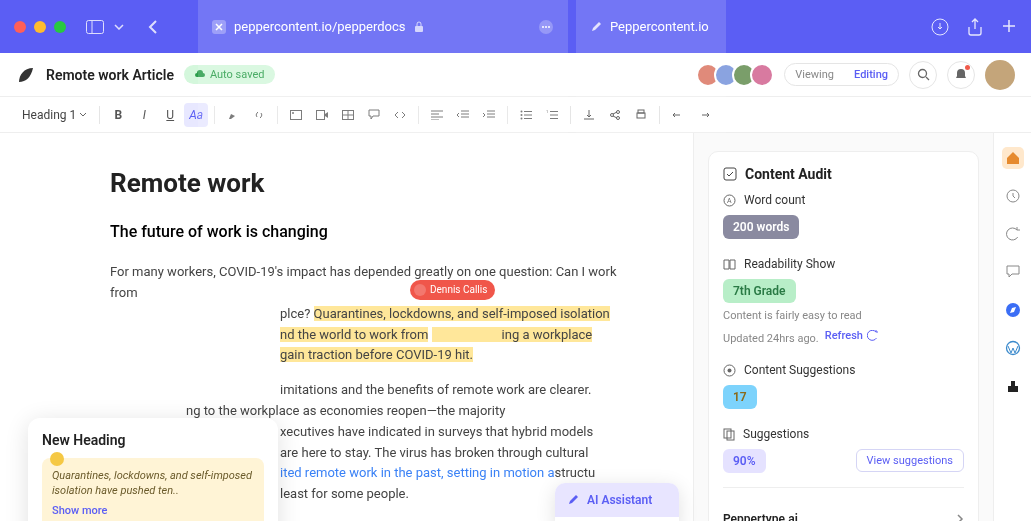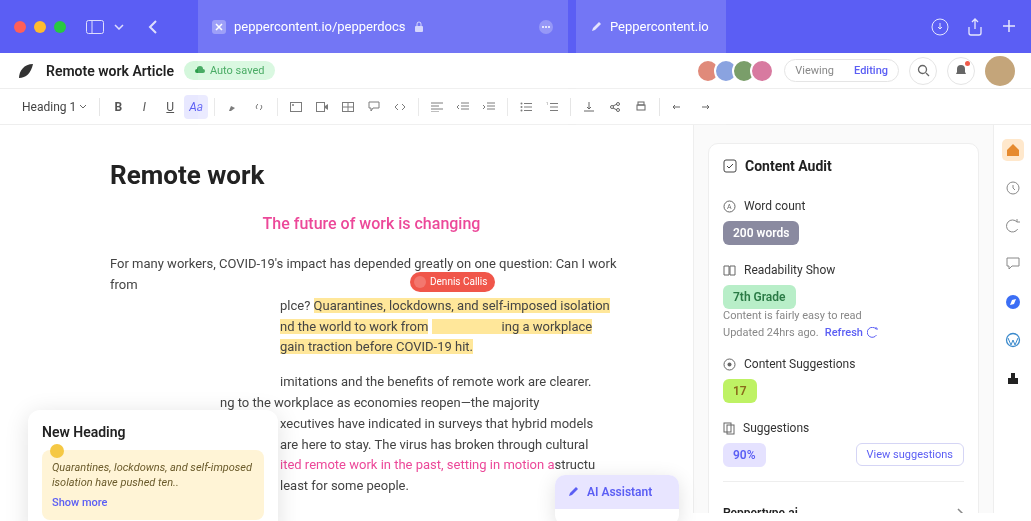--- a/index.html
+++ b/index.html
@@ -14,21 +14,21 @@
 .tl-green { background: #28c840; }
 .browser-icon { color: #fff; opacity: 0.8; font-size: 16px; display:flex; align-items:center; }
 .tab-group { display: flex; gap: 8px; margin-left: 30px; }
 .url-tab { background: rgba(255,255,255,0.15); border-radius: 8px; padding: 6px 14px; display: flex; align-items: center; gap: 8px; color: #fff; font-size: 13px; }
 .url-tab.main { width: 370px; justify-content: space-between; }
 .url-tab.side { width: 150px; }
 .url-tab .left { display:flex; align-items:center; gap:8px; }
 .browser-right { margin-left: auto; display: flex; gap: 18px; color: #fff; opacity: 0.85; }
 
 
-.app-header { height: 36px; display: flex; align-items: center; padding: 0 16px; border-bottom: 1px solid #eee; gap: 10px; }
+.app-header { height: 44px; display: flex; align-items: center; padding: 0 16px; border-bottom: 1px solid #eee; gap: 10px; }
 .doc-icon { width: 20px; height: 20px; }
 .doc-title { font-weight: 600; font-size: 14px; color: #222; }
 .save-badge { background: #d4f7dc; color: #2a9d4a; font-size: 11px; padding: 3px 10px; border-radius: 12px; display:flex; align-items:center; gap:4px; }
 .header-right { margin-left: auto; display: flex; align-items: center; gap: 10px; }
 .avatars { display: flex; }
 .avatars .av { width: 24px; height: 24px; border-radius: 50%; border: 2px solid #fff; margin-left: -6px; }
 .av1{background:#e08a7a;} .av2{background:#8aa3e0;} .av3{background:#7a9e6a;} .av4{background:#d87aa0;}
 .mode-pill { display:flex; border:1px solid #e5e5e5; border-radius:12px; overflow:hidden; }
 .mode-pill span { font-size: 11px; padding: 4px 10px; }
 .mode-view { color:#888; }
@@ -40,53 +40,53 @@
 .toolbar { height: 36px; border-bottom: 1px solid #eee; display: flex; align-items: center; padding: 0 16px; gap: 2px; }
 .tb-heading { font-size: 12px; color:#444; padding: 4px 6px; display:flex; align-items:center; gap:3px; }
 .tb-btn { width: 24px; height: 24px; display:flex; align-items:center; justify-content:center; color:#555; font-size:12px; border-radius:4px; }
 .tb-btn.active { background:#e8e8ff; color:#5b5ef4;font-style:italic; }
 .tb-sep { width:1px; height:18px; background:#e5e5e5; margin: 0 4px; }
 
 
 .main { display: flex; height: calc(521px - 53px - 44px - 36px); position:relative; }
 .editor-col { flex: 1; padding: 30px 60px 0 110px; position:relative; font-size:13px; color:#444; line-height:1.6; }
 .editor-col h1 { font-size: 26px; font-weight:700; color:#222; margin-bottom:14px; }
-.editor-col h2 { font-size: 16px; font-weight:500; color:#ec4899; margin-bottom:18px;text-align:center; }
+.editor-col h2 { font-size: 16px; font-weight:500; color:#000000; margin-bottom:18px; }
 .editor-col p { margin-bottom: 14px; }
 .hl-yellow { background: #ffe79a; }
-.hl-purple { color: #ec4899; }
+.hl-purple { color: #3b82f6; }
 
 .presence-tag { position:absolute; background:#f0564a; color:#fff; font-size:10px; padding:2px 8px 2px 4px; border-radius:10px; display:flex; align-items:center; gap:4px; top: 147px; left: 410px; z-index:5;}
 .presence-tag .dot { width:12px; height:12px; border-radius:50%; background:#fff3; }
 
 
 .comment-panel { position:absolute; left:28px; top: 285px; width: 250px; background:#fff; border-radius:12px; box-shadow: 0 4px 24px rgba(0,0,0,0.12); padding: 14px; z-index:10; }
 .comment-panel .title { font-weight:600; font-size:14px; color:#222; margin-bottom:10px; }
 .quote-box { background:#fff4d6; border-radius:8px; padding:10px; margin-bottom:10px; position:relative; }
 .quote-box .qav { width:14px; height:14px; border-radius:50%; background:#f5c844; position:absolute; top:-6px; left:8px; }
 .quote-box .qt { font-size:11px; font-style:italic; color:#6a5a2a; line-height:1.4; }
 .quote-box .more { color:#5b5ef4; font-size:11px; font-weight:500; margin-top:4px; display:inline-block; }
 
 
 .ai-menu { position:absolute; left:555px; top:350px; width:124px; background:#fff; border-radius:10px; box-shadow:0 4px 20px rgba(0,0,0,0.12); z-index:10; overflow:hidden; }
 .ai-menu .hdr { background:#e8e5ff; color:#5b5ef4; font-size:12px; font-weight:600; padding:10px 12px; display:flex; align-items:center; gap:8px; }
 .ai-menu .item { padding:8px 12px; font-size:12px; color:#333; display:flex; align-items:center; gap:10px; }
 
 
 .audit-col { width: 300px; padding: 18px 14px 0 14px; background:#fafafa; border-left:1px solid #eee; overflow:hidden; }
 .audit-card { background:#fff; border:1px solid #eee; border-radius:10px; padding:14px; }
-.audit-title { font-weight:700; font-size:14px; color:#222; display:flex; align-items:center; gap:8px; margin-bottom:25px; }
+.audit-title { font-weight:700; font-size:14px; color:#222; display:flex; align-items:center; gap:8px; margin-bottom:11px; }
 .metric { margin-bottom:18px; }
 .metric-label { font-size:12px; color:#333; display:flex; align-items:center; gap:8px; margin-bottom:8px; }
 .badge { display:inline-block; padding:5px 10px; border-radius:6px; font-size:12px; font-weight:600; }
 .badge-gray { background:#8a8aa0; color:#fff; }
 .badge-green { background:#b8eec8; color:#2a7a45; }
-.badge-yellow { background:#bef264; color:#8a6a1a; }
+.badge-yellow { background:#7dd3fc; color:#8a6a1a; }
 .badge-purple { background:#e5e2ff; color:#5b5ef4; }
-.metric-note { font-size:11px; color:#888; }
+.metric-note { font-size:11px; color:#888; margin-top:6px; }
 .refresh-row { display:flex; gap:6px; align-items:center; margin-top:4px; }
 .refresh-link { color:#5b5ef4; font-size:11px; font-weight:500; display:flex; align-items:center; gap:4px; }
 .sugg-btn { border:1px solid #d5d5f5; color:#5b5ef4; font-size:11px; padding:4px 10px; border-radius:6px; background:#fff; float:right; }
 .pepper-row { border-top:1px solid #eee; margin-top:14px; padding-top:24px; font-size:12px; font-weight:600; color:#222; display:flex; justify-content:space-between; align-items:center; }
 
 
 .right-rail { width:38px; background:#fff; border-left:1px solid #eee; display:flex; flex-direction:column; align-items:center; padding-top:14px; gap:16px; }
 .rail-ico { width:22px; height:22px; display:flex; align-items:center; justify-content:center; color:#888; font-size:14px; border-radius:5px; }
 .rail-ico.home { background:#ffe8cc; color:#e68a2e; }
 .rail-ico.blue { color:#3b6ef5; }
@@ -327,21 +327,21 @@
     <h2>The future of work is changing</h2>
     <p>
       <span>For many workers, COVID-19's impact has depended greatly on one question: Can I work from</span><br>
       <span style="margin-left:170px;">plce? </span><span class="hl-yellow">Quarantines, lockdowns, and self-imposed isolation</span><br>
       <span class="hl-yellow" style="margin-left:170px;">nd the world to work from</span>
       <span class="hl-yellow" style="padding-left:70px;">ing a workplace</span><br>
       <span class="hl-yellow" style="margin-left:170px;">gain traction before COVID-19 hit.</span>
     </p>
     <p>
       <span style="margin-left:170px;">imitations and the benefits of remote work are clearer.</span><br>
-      <span style="margin-left:110px;">ng to the workplace as economies reopen—the majority </span><br>
+      <span style="margin-left:76px;">ng to the workplace as economies reopen—the majority </span><br>
       <span style="margin-left:170px;">xecutives have indicated in surveys that hybrid models </span><br>
       <span style="margin-left:170px;">are here to stay. The virus has broken through cultural</span><br>
       <span class="hl-purple" style="margin-left:170px;">ited remote work in the past, setting in motion a</span><span>structu</span><br>
       <span style="margin-left:170px;">least for some people.</span>
     </p>
 
     <div class="presence-tag">
       <span class="dot"></span>
       <span>Dennis Callis</span>
     </div>

